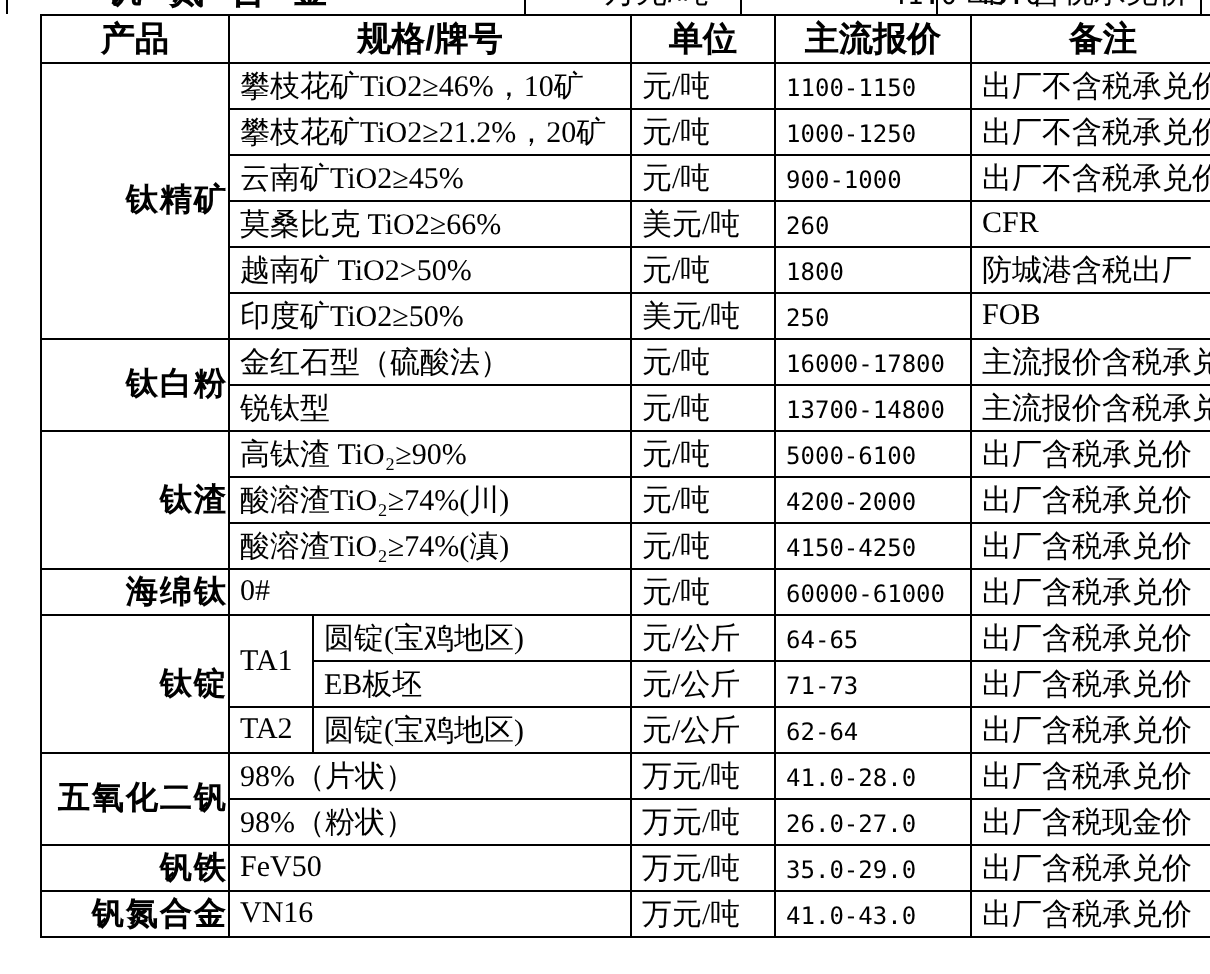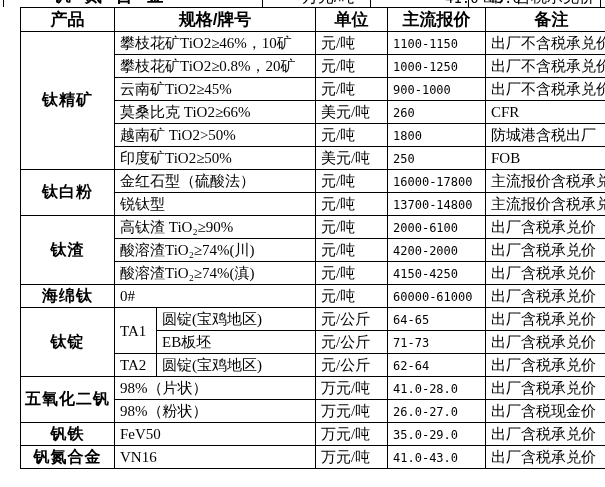--- a/index.html
+++ b/index.html
@@ -14,21 +14,21 @@
   .frag.bold{font-weight:bold;font-size:18px;letter-spacing:13px;top:-15px;}
   .tick{position:absolute;top:0;width:1px;height:7px;background:#000;}
 
   table{
     position:absolute;left:20px;top:7px;width:597px;
     border-collapse:collapse;table-layout:fixed;
   }
   th,td{border:1px solid #000;overflow:hidden;white-space:nowrap;box-sizing:border-box;}
   th{height:20px;font-size:17px;font-weight:bold;text-align:center;padding:0;font-family:"Liberation Sans",sans-serif;}
   td{height:23px;font-size:15px;padding:1px 0 0 5px;text-align:left;vertical-align:middle;}
-  td.cat{font-weight:bold;font-size:16px;text-align:center;padding:0;position:relative;letter-spacing:1px;}
+  td.cat{font-weight:bold;font-size:16px;text-align:right;padding:0;position:relative;letter-spacing:1px;}
   td.price{font-family:"DejaVu Sans Mono","Liberation Sans",monospace;font-size:12px;}
   td.unit,td.note,td.spec{font-size:15px;font-family:Liberation Serif, serif;}
   
   tr.group-start td.cat::before{
     content:"";position:absolute;left:-4px;top:-1px;width:4px;height:2px;background:#000;
   }
 </style>
 </head>
 <body>
 
@@ -66,21 +66,21 @@
     </thead>
     <tbody>
         <tr class="group-start">
           <td class="cat" rowspan="6">钛精矿</td>
           <td class="spec" colspan="2">攀枝花矿TiO2≥46%，10矿</td>
           <td class="unit">元/吨</td>
           <td class="price">1100-1150</td>
           <td class="note">出厂不含税承兑价</td>
         </tr>
         <tr>
-          <td class="spec" colspan="2">攀枝花矿TiO2≥0.8%，20矿</td>
+          <td class="spec" colspan="2">攀枝花矿TiO2≥21.2%，20矿</td>
           <td class="unit">元/吨</td>
           <td class="price">1000-1250</td>
           <td class="note">出厂不含税承兑价</td>
         </tr>
         <tr>
           <td class="spec" colspan="2">云南矿TiO2≥45%</td>
           <td class="unit">元/吨</td>
           <td class="price">900-1000</td>
           <td class="note">出厂不含税承兑价</td>
         </tr>
@@ -112,21 +112,21 @@
         <tr>
           <td class="spec" colspan="2">锐钛型</td>
           <td class="unit">元/吨</td>
           <td class="price">13700-14800</td>
           <td class="note">主流报价含税承兑</td>
         </tr>
         <tr class="group-start">
           <td class="cat" rowspan="3">钛渣</td>
           <td class="spec" colspan="2">高钛渣 TiO₂≥90%</td>
           <td class="unit">元/吨</td>
-          <td class="price">2000-6100</td>
+          <td class="price">5000-6100</td>
           <td class="note">出厂含税承兑价</td>
         </tr>
         <tr>
           <td class="spec" colspan="2">酸溶渣TiO₂≥74%(川)</td>
           <td class="unit">元/吨</td>
           <td class="price">4200-2000</td>
           <td class="note">出厂含税承兑价</td>
         </tr>
         <tr>
           <td class="spec" colspan="2">酸溶渣TiO₂≥74%(滇)</td>

